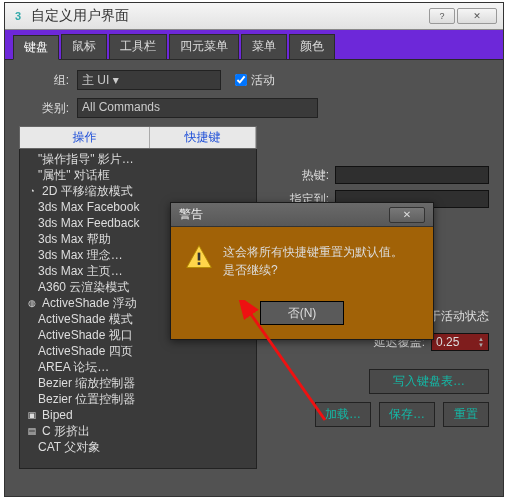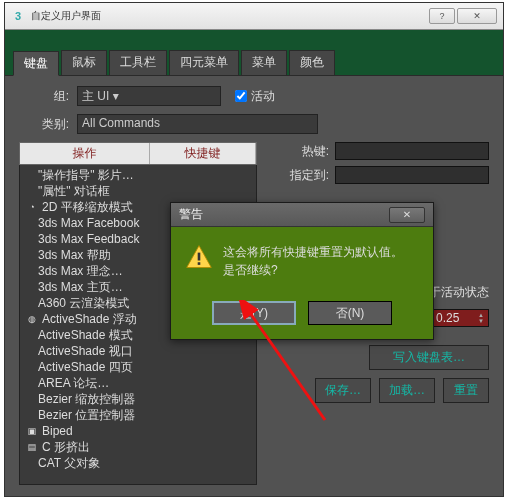--- a/index.html
+++ b/index.html
@@ -2,44 +2,44 @@
 <html><head>
 <meta charset="utf-8">
 <style>
 * { box-sizing: border-box; margin: 0; padding: 0; font-family: "Microsoft YaHei", Arial, sans-serif; }
 body { background: #fff; width: 509px; height: 500px; overflow: hidden; position: relative; }
 
 .window { position: absolute; left: 4px; top: 2px; width: 500px; height: 495px; background: #525252; border: 1px solid #333; }
 
 .titlebar { height: 27px; background: linear-gradient(#f5f5f5, #e2e2e2); display: flex; align-items: center; padding: 0 6px; border-bottom: 1px solid #888; }
 .titlebar .appicon { width: 14px; height: 14px; margin-right: 6px; display:flex; align-items:center; justify-content:center; color:#3aa; font-size:11px; font-weight:bold;}
-.titlebar .title { font-size: 10px; color: #333; flex: 1; }
+.titlebar .title { font-size: 14px; color: #333; flex: 1; }
 .titlebar .winbtn { width: 26px; height: 16px; margin-left: 2px; border: 1px solid #999; background: linear-gradient(#f5f5f5,#ddd); border-radius: 2px; display: flex; align-items: center; justify-content: center; font-size: 9px; color: #555; }
 .titlebar .closebtn { width: 40px; }
 
-.tabs { display: flex; padding: 20px 8px 0 8px; gap: 2px; background:#14532d; border-bottom:1px solid #2a2a2a;}
+.tabs { display: flex; padding: 4px 8px 0 8px; gap: 2px; background:#6d28d9; border-bottom:1px solid #2a2a2a;}
 .tab { padding: 3px 10px; font-size: 12px; color: #ddd; background: #464646; border:1px solid #2a2a2a; border-bottom:none; cursor:pointer;}
 .tab.active { background: #525252; color:#fff; border-bottom:1px solid #525252; position:relative; top:1px;}
 
 .body { padding: 10px 14px; color: #ddd; font-size: 12px; }
 
 .row { display: flex; align-items: center; margin-bottom: 8px; }
 .row .lbl { width: 50px; text-align: right; margin-right: 8px; color:#ddd;}
 .select { background: #3a3a3a; border: 1px solid #222; color: #ccc; height: 20px; font-size: 12px; padding: 1px 4px; }
 .sel1 { width: 144px; }
 .sel2 { width: 241px; }
 .chk { display:flex; align-items:center; gap:4px; margin-left:14px;}
 .chk input { width:12px; height:12px;}
 
 .content { display: flex; gap: 14px; margin-top: 6px; }
 .left { width: 238px; }
-.right { flex: 1; }
+.right { flex: 1; margin-top: 40px; }
 
 .listhead { display: flex; background: #e8e8e8; border: 1px solid #666; }
-.listhead .col { padding: 2px 16px; font-size: 12px; color: #7f1d1d; border-right: 1px solid #aaa; }
+.listhead .col { padding: 2px 16px; font-size: 12px; color: #1d4ed8; border-right: 1px solid #aaa; }
 .col1 { width: 130px; text-align:center;}
 .col2 { flex: 1; text-align:center;}
 
 .listbody { background: #3a3a3a; height: 320px; overflow: hidden; border: 1px solid #222; border-top:none; padding:2px 0;}
 .item { display:flex; align-items:center; padding: 1px 6px; font-size: 12px; color: #ddd; white-space:nowrap; height:16px;}
 .item .ic { width: 12px; height: 12px; margin-right: 4px; display:inline-flex; align-items:center; justify-content:center; font-size:9px;}
 .indent { padding-left: 18px; }
 
 .rlabel { display:flex; align-items:center; margin-bottom:6px;}
 .rlabel .lbl2 { width:58px; text-align:right; margin-right:6px; color:#ddd;}
@@ -52,21 +52,21 @@
 
 .chk2 { display:flex; align-items:center; gap:4px; margin-top:100px; justify-content:flex-end;}
 .delayrow { display:flex; align-items:center; justify-content:flex-end; gap:6px; margin-top:8px;}
 .spin { background:#7f1d1d; border:1px solid #111; color:#ddd; height:18px; width:58px; font-size:12px; padding:0 4px; display:flex; align-items:center; justify-content:space-between;}
 .spin .spinbtns { display:flex; flex-direction:column; font-size:6px; line-height:6px; color:#aaa;}
 
 .bottombtns { display:flex; gap:6px; justify-content:flex-end; margin-top:18px;}
 .bottombtns2 { display:flex; gap:8px; justify-content:flex-end; margin-top:8px;}
 
 
-.modal { position:absolute; left:170px; top:202px; width:264px; background:#4d7c0f; border:1px solid #1a1a1a; box-shadow:0 2px 8px rgba(0,0,0,.5);}
+.modal { position:absolute; left:170px; top:202px; width:264px; background:#a16207; border:1px solid #1a1a1a; box-shadow:0 2px 8px rgba(0,0,0,.5);}
 .modal .mtitle { height:24px; background:linear-gradient(#6a6a6a,#585858); display:flex; align-items:center; padding:0 8px; color:#eee; font-size:12px; border-bottom:1px solid #333;}
 .modal .mtitle .mt { flex:1; }
 .modal .mclose { width:36px; height:16px; background:linear-gradient(#787878,#606060); border:1px solid #333; border-radius:2px; display:flex; align-items:center; justify-content:center; color:#ddd; font-size:10px;}
 .modal .mbody { padding:16px 14px; display:flex; gap:10px; align-items:flex-start;}
 .modal .warnicon { width:28px; height:28px; }
 .modal .mtxt { font-size:12px; color:#ddd; line-height:1.5;}
 .modal .mbtns { display:flex; gap:12px; justify-content:center; padding:6px 0 14px;}
 .modal .mbtn { width:84px; height:24px; background:#5a5a5a; border:1px solid #000000; color:#ddd; font-size:12px; display:flex; align-items:center; justify-content:center;}
 .modal .mbtn.focus { border:1px solid #8ab; box-shadow:0 0 0 1px #8ab inset;}
 
@@ -200,22 +200,22 @@
                 <span>▲</span>
                 <span>▼</span>
               </span>
           </div>
         </div>
 
         <div class="bottombtns">
           <div class="dbtn enabled" style="width:120px">写入键盘表…</div>
         </div>
         <div class="bottombtns2">
+          <div class="dbtn enabled" style="width:56px">加载…</div>
           <div class="dbtn enabled" style="width:56px">保存…</div>
-          <div class="dbtn enabled" style="width:56px">加载…</div>
           <div class="dbtn enabled" style="width:46px">重置</div>
         </div>
       </div>
     </div>
   </div>
 </div>
 
 <div class="modal">
   <div class="mtitle">
     <span class="mt">警告</span>
@@ -226,21 +226,20 @@
       <polygon points="16,3 30,28 2,28" fill="#ffd54a" stroke="#b58b00" stroke-width="1"></polygon>
       <rect x="14.5" y="11" width="3" height="9" fill="#333"></rect>
       <rect x="14.5" y="22" width="3" height="3" fill="#333"></rect>
     </svg>
     <div class="mtxt">
       <div>这会将所有快捷键重置为默认值。</div>
       <div>是否继续?</div>
     </div>
   </div>
   <div class="mbtns">
-    <div class="mbtn focus">是(Y)</div>
     <div class="mbtn">否(N)</div>
   </div>
 </div>
 
 <svg class="arrow" width="120" height="130">
   <defs>
       <marker id="ah" markerWidth="10" markerHeight="10" refX="2" refY="3" orient="auto">
     <path d="M0,0 L0,6 L8,3 z" fill="#e11"></path>
   </marker>
     </defs>

